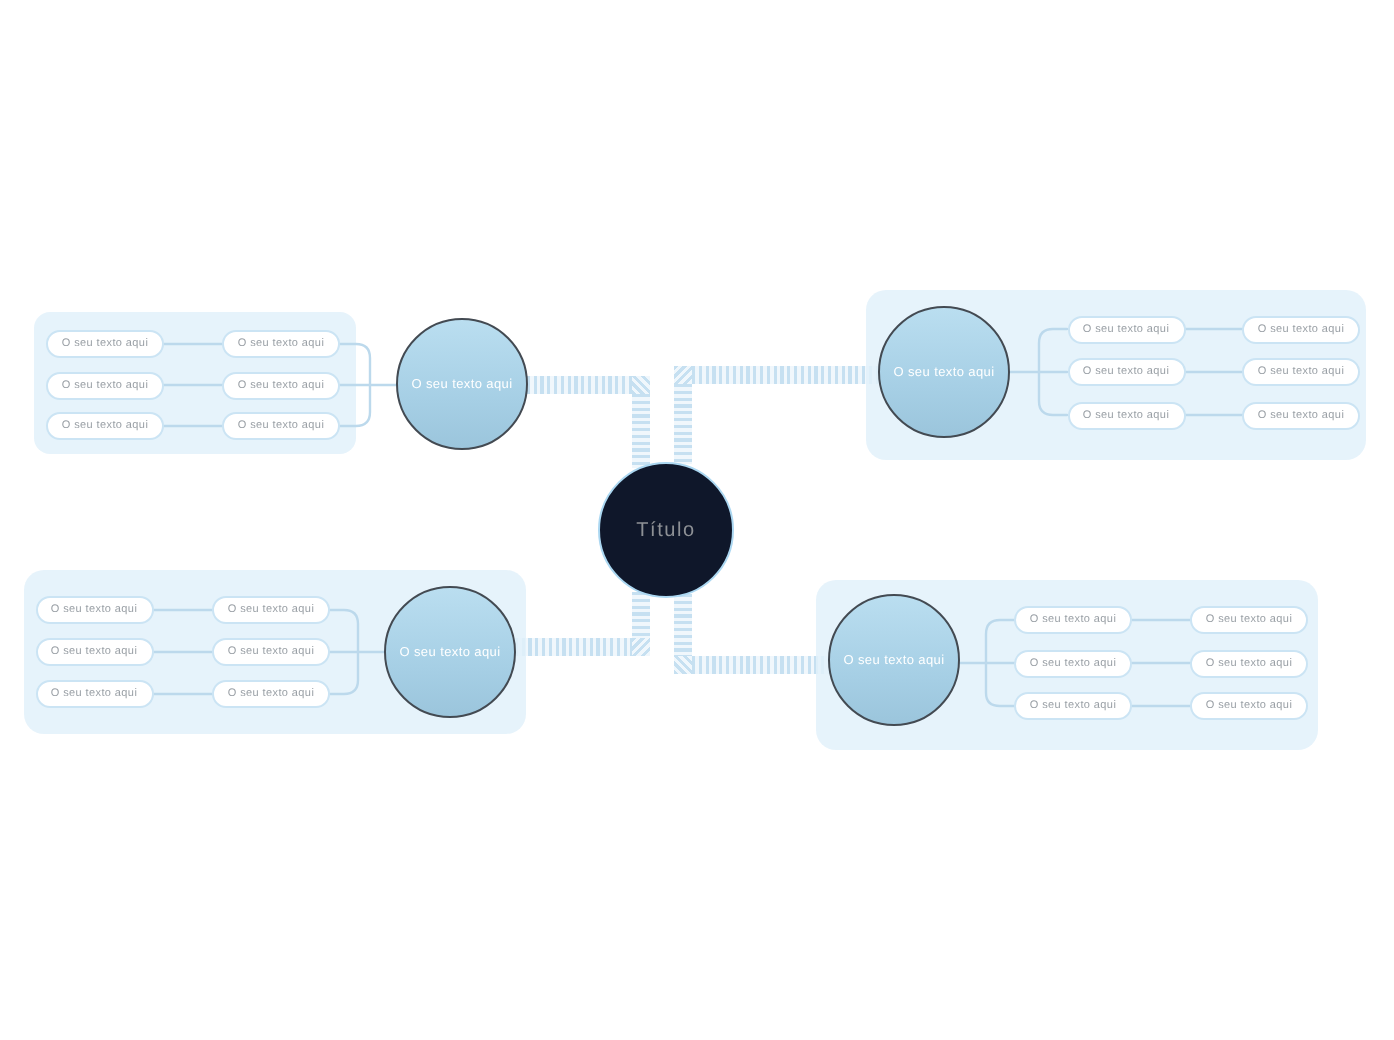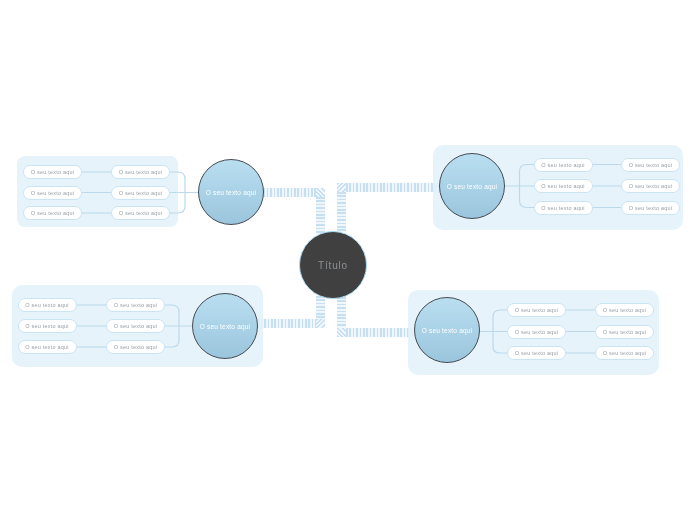--- a/index.html
+++ b/index.html
@@ -60,21 +60,21 @@
     display:flex;align-items:center;justify-content:center;
     font-size:6.5px;color:#ffffff;letter-spacing:0.2px;
     white-space:nowrap;cursor:pointer;
   }
   
   .center-node{
     position:absolute;width:68px;height:68px;z-index:5;
     box-sizing:border-box;
     border:1.2px solid #abd7f1;
     border-radius:50%;
-    background:#404040;
+    background:#0f172a;
     display:flex;align-items:center;justify-content:center;
     font-size:10px;color:#8d9095;letter-spacing:0.8px;
     white-space:nowrap;cursor:pointer;
   }
 </style>
 </head>
 <body>
 
 <div class="canvas">
 

